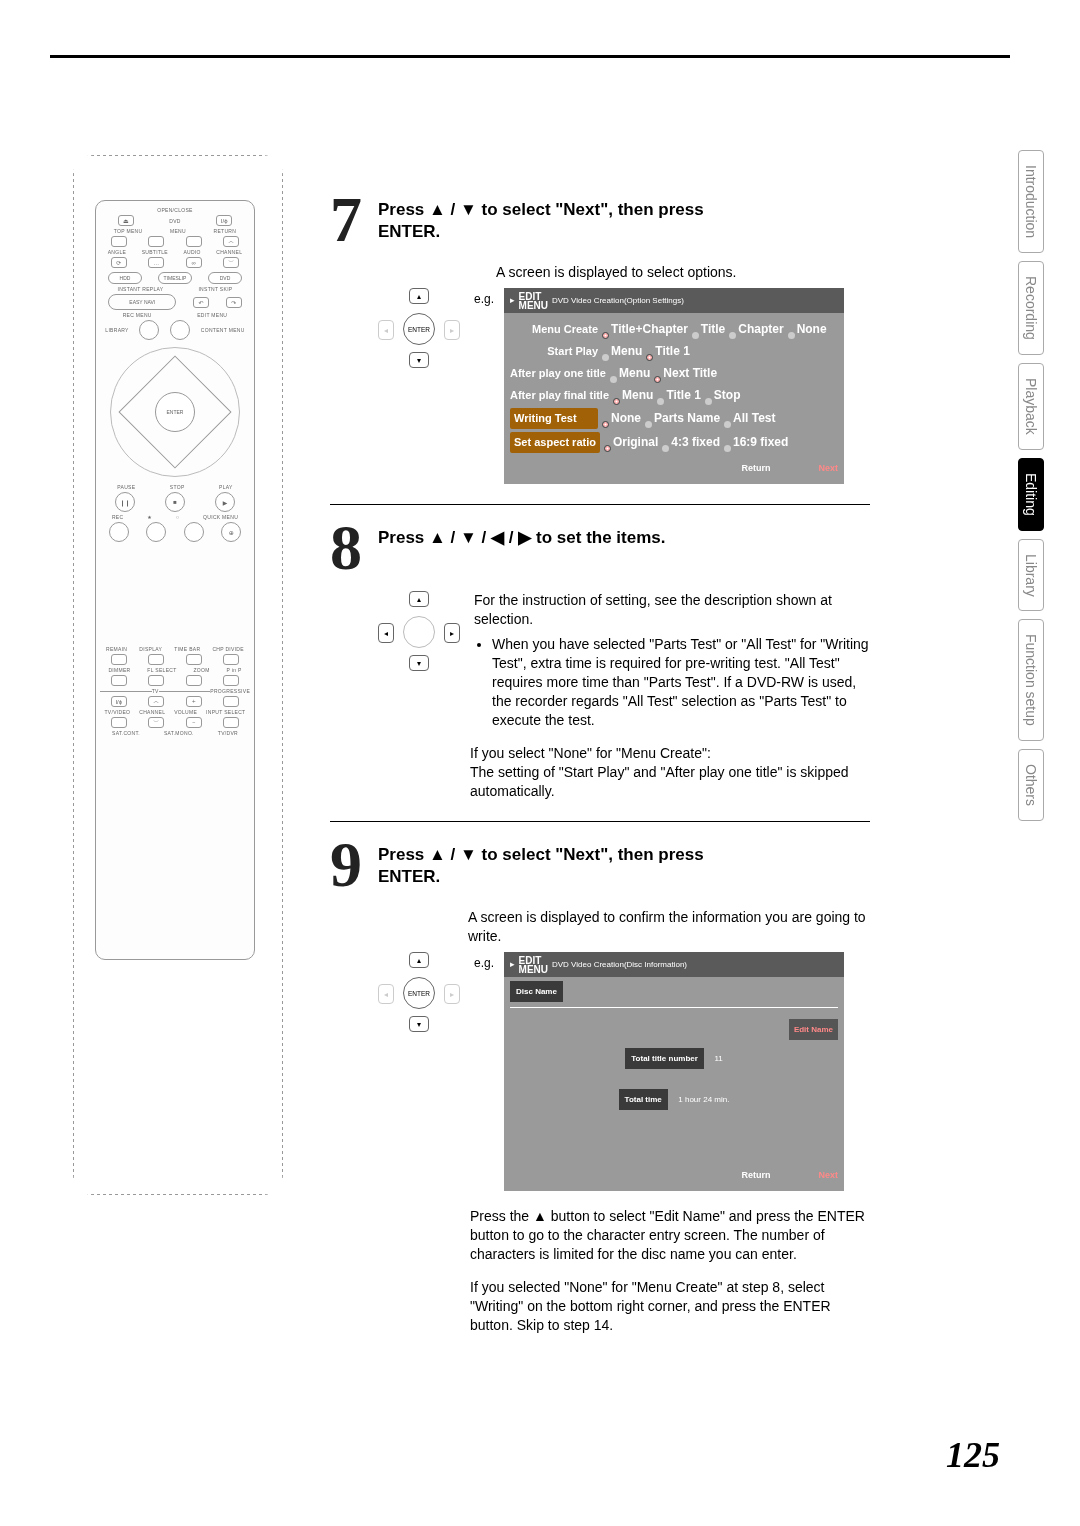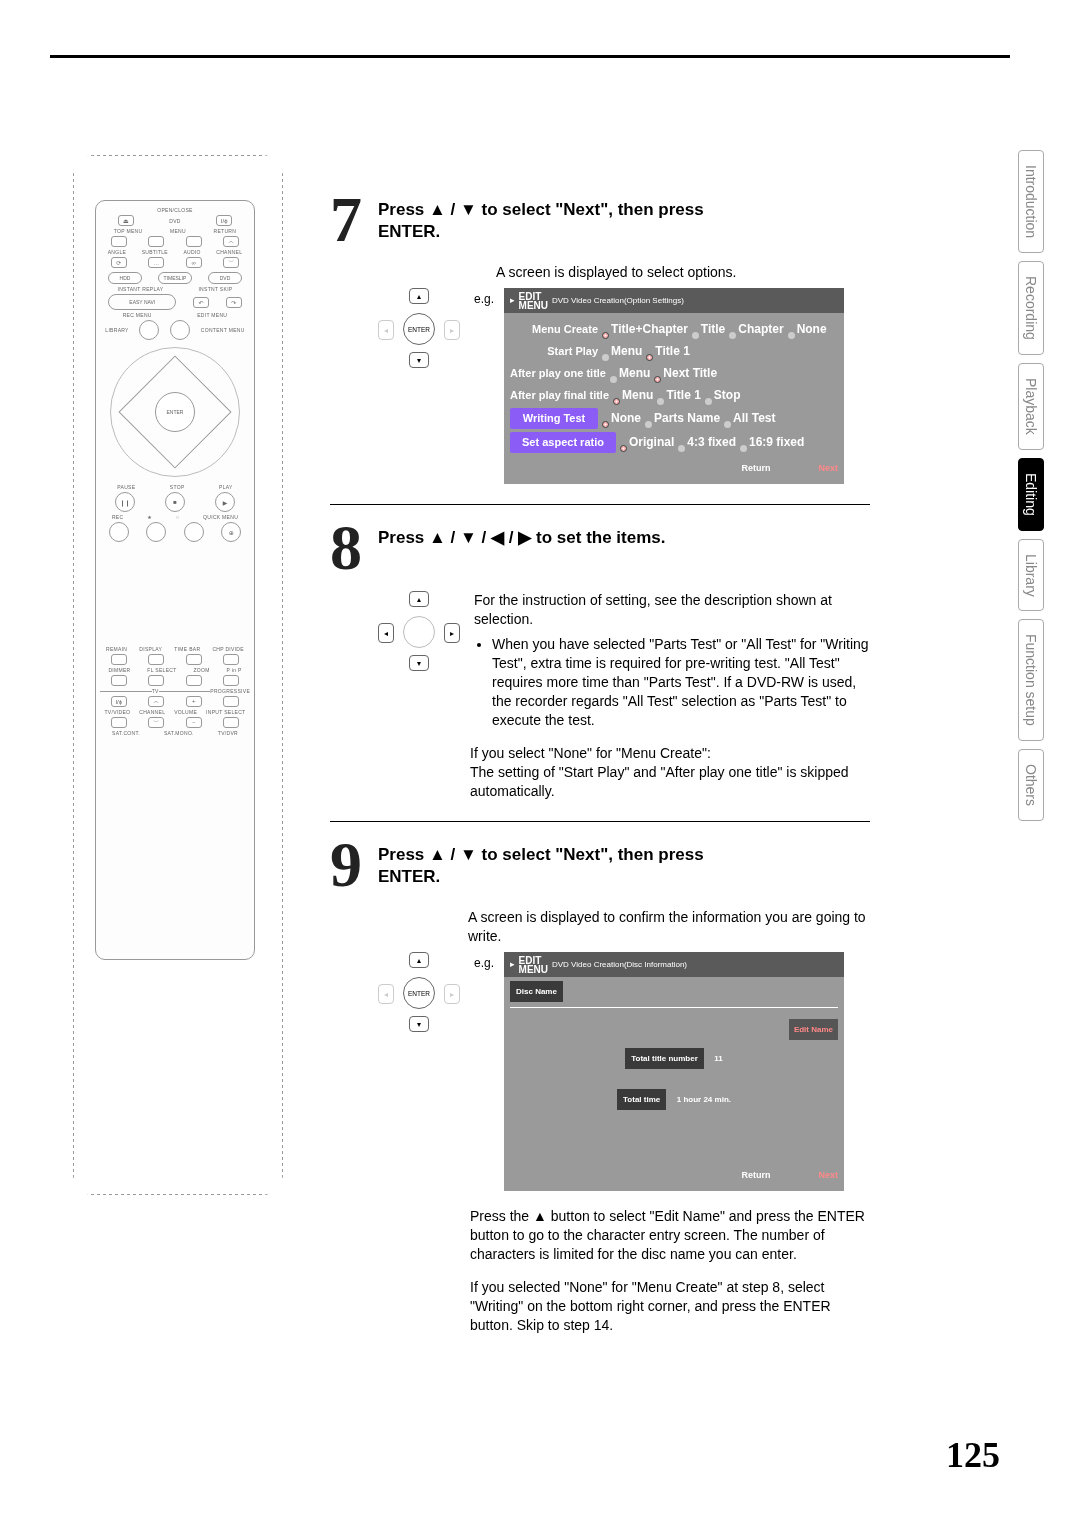--- a/index.html
+++ b/index.html
@@ -38,37 +38,37 @@
   .dpad .aC.dim { color:#bbb; border-color:#bbb; }
   .dpad .aL.dim,.dpad .aR.dim { color:#ccc; border-color:#ccc; }
 
   .osd { width: 340px; font-size: 9px; color:#fff; }
   .osd .hdr { background:#5a5a5a; padding:3px 6px; display:flex; align-items:center; gap:4px; }
   .osd .hdr .editmenu { font-weight:bold; font-size:10px; line-height:9px; }
   .osd .sub { font-size:8px;text-align:center; }
   .osd .body { background:#9a9a9a; padding:4px 6px 6px; }
   .osd .orow { display:flex; align-items:center; gap:4px; margin:3px 0; font-weight:bold; font-size:8px; }
   .osd .tag { color:#fff; font-weight:bold; text-align:right; min-width:88px; font-size:11px; }
-  .osd .tag.box { background:#8b5cf6; padding:1px 12px; border-radius:2px; text-align:center; }
+  .osd .tag.box { background:#a16207; padding:1px 4px; border-radius:2px; text-align:left; }
   .osd .opt { display:flex; align-items:flex-end; gap:2px; font-size:12px; }
   .osd .opt .dot { width:7px; height:7px; border-radius:50%; background:#ccc; flex-shrink:0; }
   .osd .opt .dot.on { background:#fff; border:1px solid #333; box-shadow: inset 0 0 0 1.5px #faa; }
   .osd .ftr { display:flex; justify-content:flex-end; gap:8px; margin-top:6px; font-size:9px; font-weight:bold; }
   .osd .ftr .nx { color:#f88;margin-left:40px; }
   .osd .info-box { background:#3a3a3a; display:inline-block; padding:1px 6px; font-size:8px; font-weight:bold; }
-  .osd .info-val { font-size:8px; font-weight:bold; margin-left:8px; }
+  .osd .info-val { font-size:8px; font-weight:normal; margin-left:8px; }
   .osd .edit-name { float:right; font-size:8px; font-weight:bold; color:#f88; background:#555; padding:1px 5px; margin-top:3px; }
   .osd .disc-line { border-bottom:1px solid #fff; margin: 3px 0 8px; padding-bottom:2px; }
 
   .with-dpad { display:flex; align-items:flex-start; gap: 10px; }
   .eg { font-size:12px; padding-top:2px; }
   .bullets { list-style: disc; padding-left: 18px; margin-top:6px; }
   hr.sep { border:none; border-top:1px solid #000; margin: 12px 0 18px; }
 
-  .pagenum { position:absolute; right: 80px; bottom: 50px; font-family: Georgia, serif; font-size: 36px; font-weight: bold; }
+  .pagenum { position:absolute; right: 80px; bottom: 50px; font-family: Georgia, serif; font-size: 36px; font-weight: bold; font-style: italic; }
   .dashline { position:absolute; left: 73px; top: 155px; width: 210px; height: 1040px; border-radius: 20px;
               background-image: repeating-linear-gradient(to right, #999 0 3px, transparent 3px 6px),
                                 repeating-linear-gradient(to right, #999 0 3px, transparent 3px 6px),
                                 repeating-linear-gradient(to bottom, #999 0 3px, transparent 3px 6px),
                                 repeating-linear-gradient(to bottom, #999 0 3px, transparent 3px 6px);
               background-position: left top, left bottom, left top, right top;
               background-size: 100% 1px, 100% 1px, 1px 100%, 1px 100%;
               background-repeat: no-repeat; }
 </style>
 </head>

